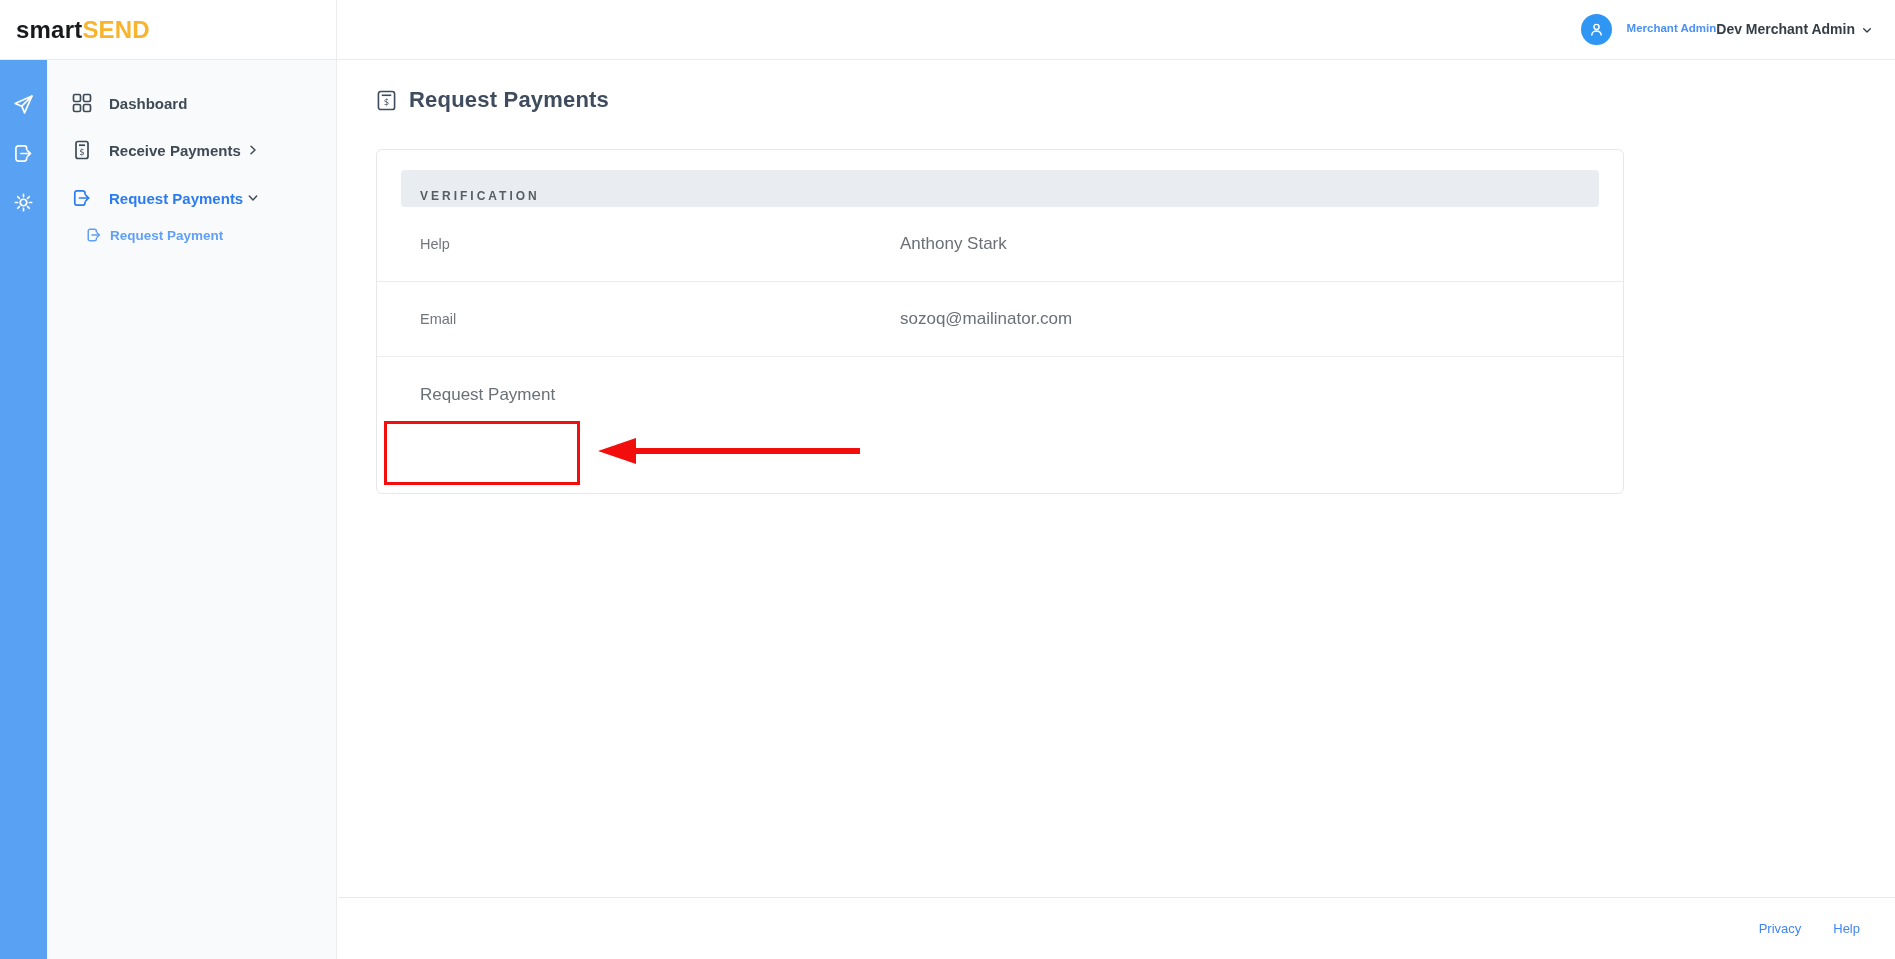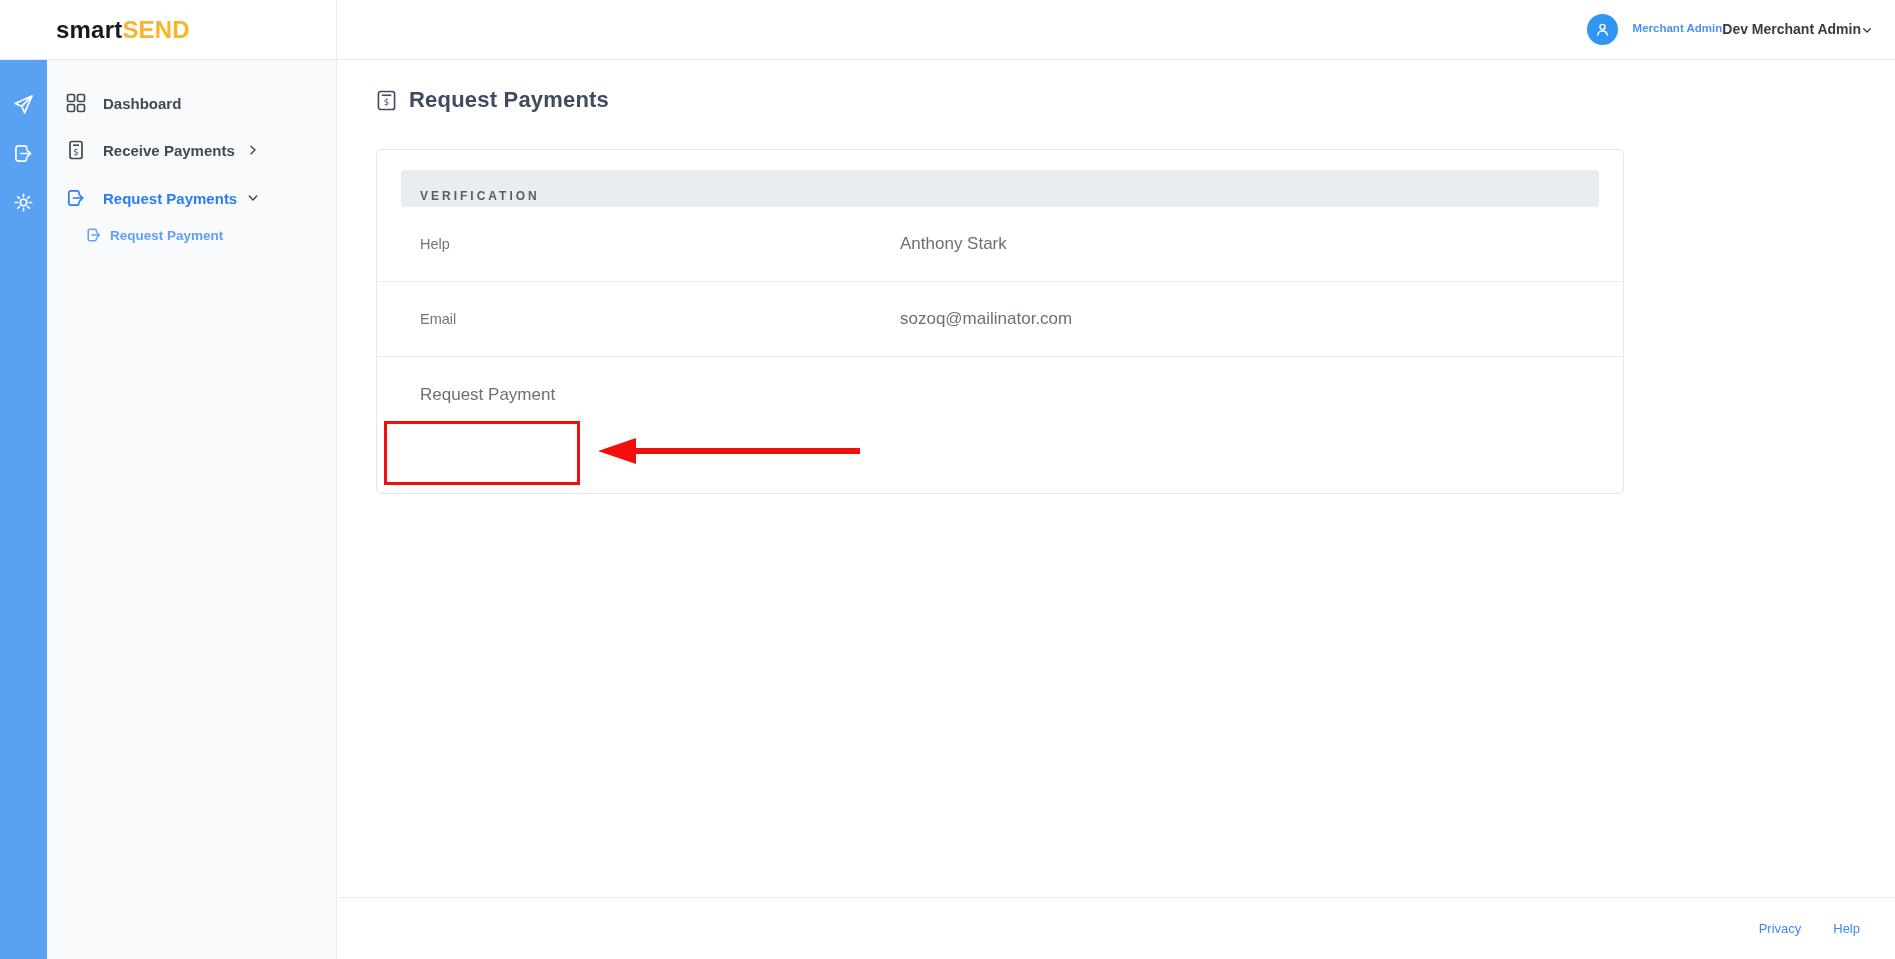--- a/index.html
+++ b/index.html
@@ -12,56 +12,56 @@
   }
 
   
   .topbar {
     position: absolute; left: 0; top: 0; width: 1895px; height: 60px;
     background: #ffffff; border-bottom: 1px solid #eceaea; z-index: 5;
   }
   .logo-block {
     position: absolute; left: 0; top: 0; width: 337px; height: 59px;
     border-right: 1px solid #ececec;
-    display: flex; align-items: center; padding-left: 56px;
+    display: flex; align-items: center; padding-left: 16px;
   }
   .logo { font-size: 24px; font-weight: 800; letter-spacing: 0.2px; }
   .logo .p1 { color: #17191c; }
   .logo .p2 { color: #f8b42c; }
 
   .user-block {
     position: absolute; right: 22px; top: 0; height: 59px;
     display: flex; align-items: center; gap: 15px;
   }
   .avatar {
     width: 31px; height: 31px; border-radius: 50%;
     background: #2f96f3; display: flex; align-items: center; justify-content: center;
     flex: 0 0 auto;
   }
   .user-texts { display: flex; flex-direction: row; line-height: 1.25; }
   .user-role { color: #4a90f6; font-size: 11.5px; font-weight: 600; margin-bottom: 2px; }
-  .user-name-row { display: flex; align-items: center; }
+  .user-name-row { display: flex; align-items: center; gap: 6px; }
   .user-name { color: #343d46; font-size: 14px; font-weight: 700; }
 
   
   .rail {
     position: absolute; left: 0; top: 60px; width: 47px; height: 899px;
     background: #58a1f3; display: flex; flex-direction: column; align-items: center;
     padding-top: 34px; gap: 28px; z-index: 4;
   }
   .rail-icon { width: 21px; height: 21px; display: block; cursor: pointer; }
 
   
   .sidebar {
     position: absolute; left: 47px; top: 60px; width: 290px; height: 899px;
     background: #f9fafb; border-right: 1px solid #ececec; z-index: 3;
   }
   .nav-item {
     position: absolute; left: 0; width: 240px; height: 38px;
-    display: flex; align-items: center; padding-left: 19px; cursor: pointer;
+    display: flex; align-items: center; padding-left: 25px; cursor: pointer;
   }
   .nav-item .nicon { width: 20px; height: 20px; flex: 0 0 auto; }
   .nav-item .nlabel { margin-left: 17px; font-size: 15px; font-weight: 700; color: #3e4a55; }
   .nav-item .chev { position: absolute; right: 28px; width: 12px; height: 12px; color: #3e4a55; }
   .nav-item.active .nlabel { color: #2b7cf3; }
   .nav-item.active .nicon { color: #2b7cf3; }
   .nav-sub {
     position: absolute; left: 0; width: 290px; height: 30px;
     display: flex; align-items: center; padding-left: 39px; cursor: pointer;
   }

